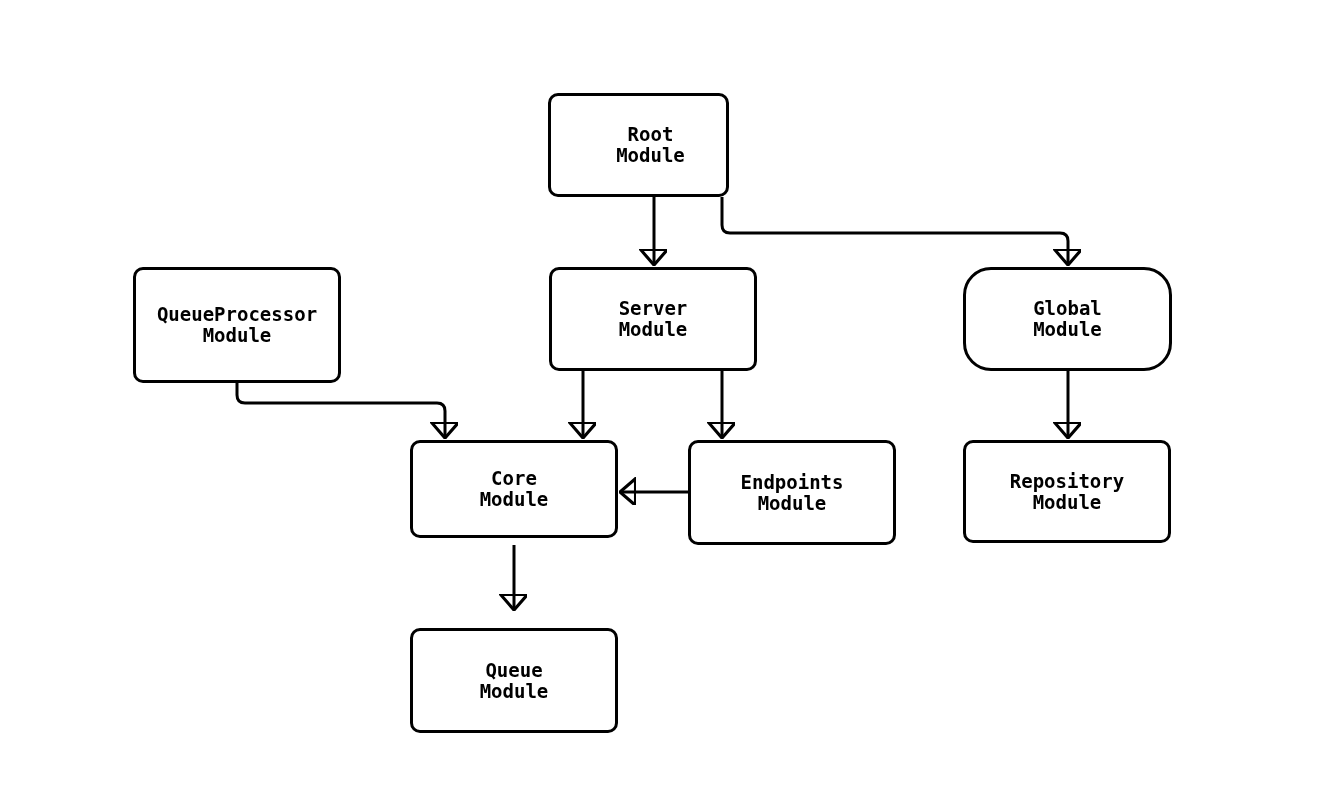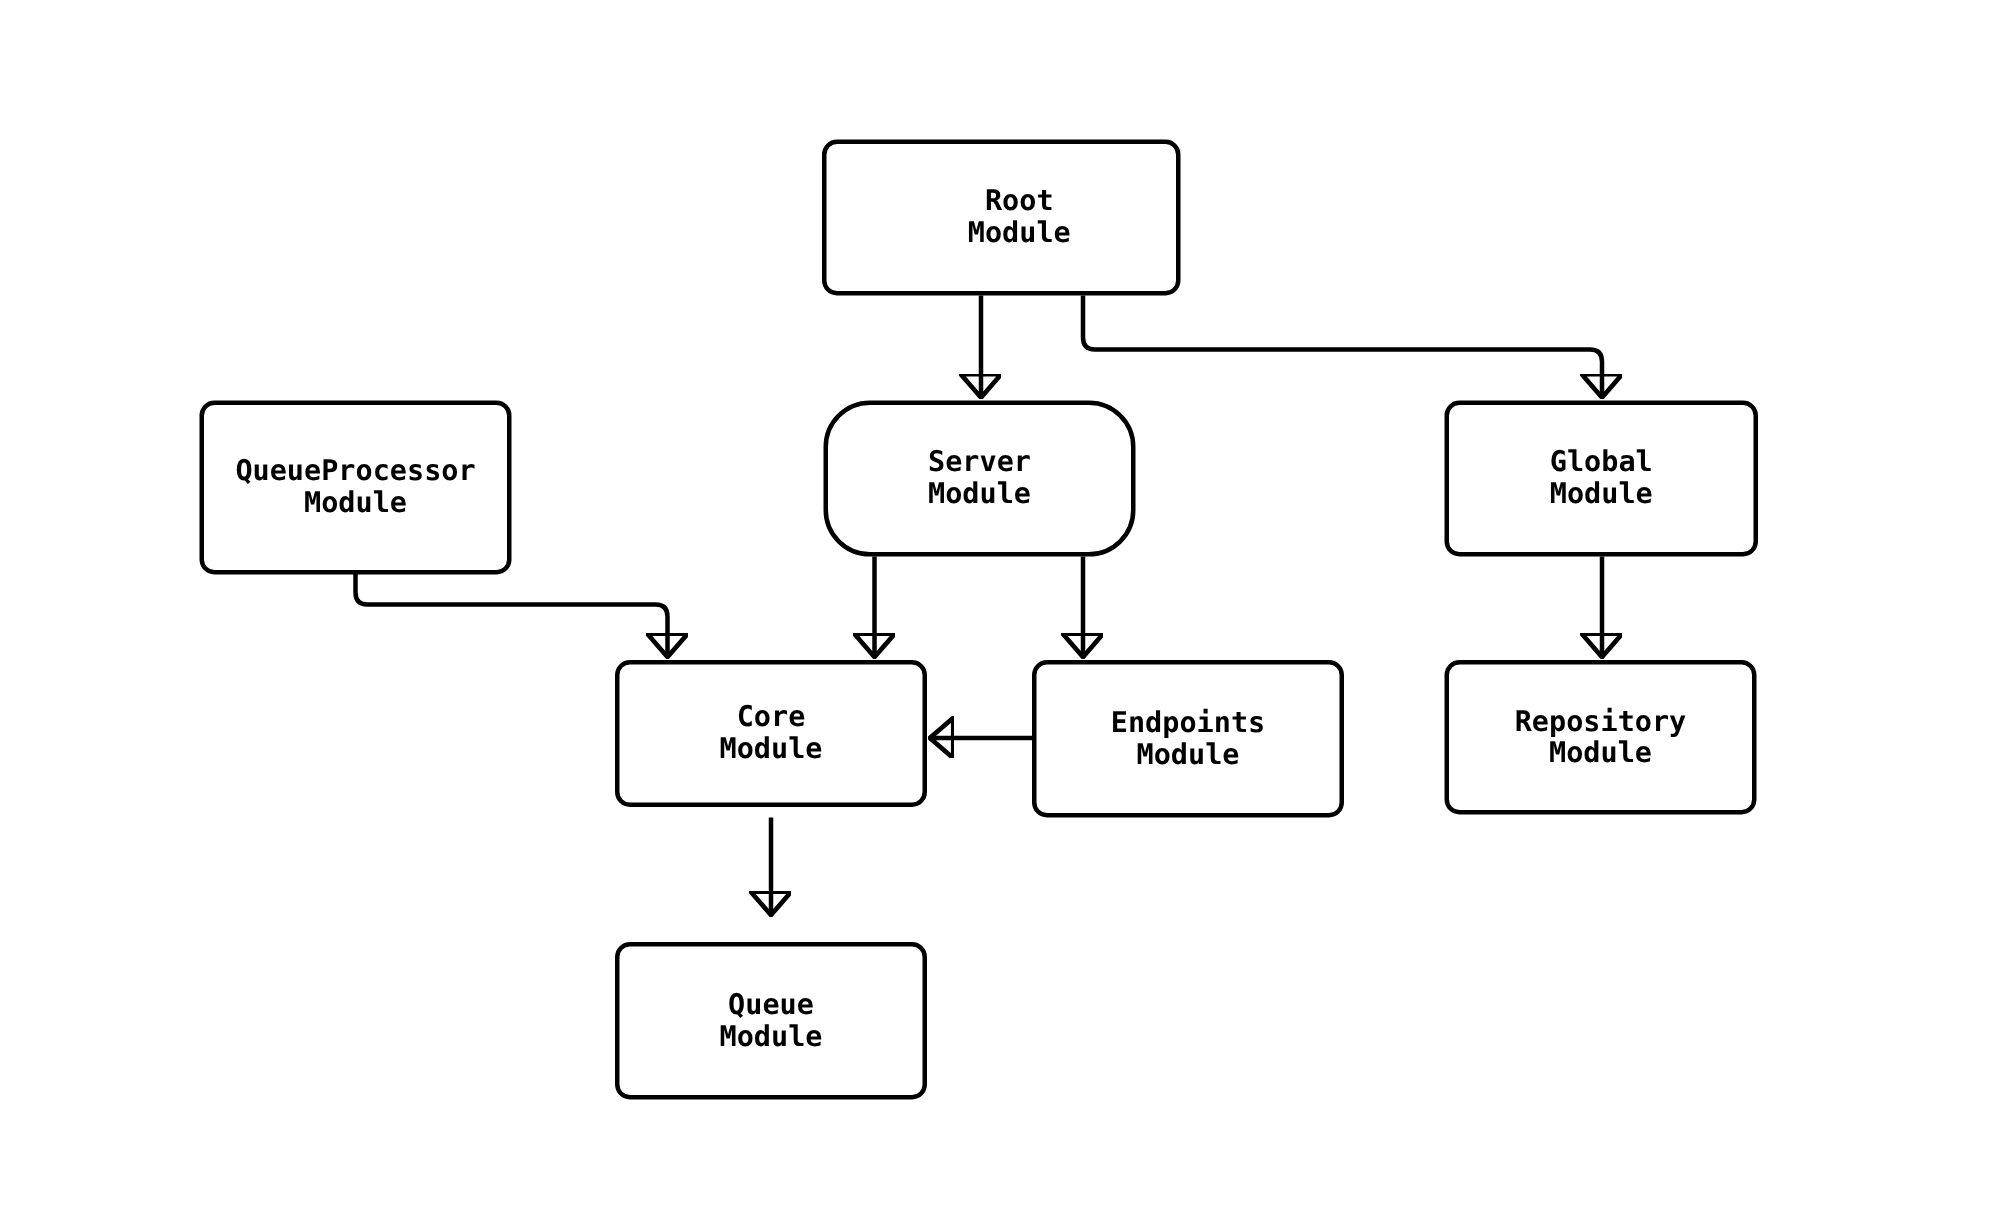--- a/index.html
+++ b/index.html
@@ -60,36 +60,36 @@
     <path d="M 654 197 L 654 264" marker-end="url(#arrow)"></path>
     <path d="M 722 197 L 722 225 Q 722 233 730 233 L 1060 233 Q 1068 233 1068 241 L 1068 264" marker-end="url(#arrow)"></path>
     <path d="M 237 371 L 237 395 Q 237 403 245 403 L 437 403 Q 445 403 445 411 L 445 437" marker-end="url(#arrow)"></path>
     <path d="M 583 371 L 583 437" marker-end="url(#arrow)"></path>
     <path d="M 722 371 L 722 437" marker-end="url(#arrow)"></path>
     <path d="M 688 492 L 621 492" marker-end="url(#arrow)"></path>
     <path d="M 1068 371 L 1068 437" marker-end="url(#arrow)"></path>
     <path d="M 514 545 L 514 609" marker-end="url(#arrow)"></path>
   </svg>
 
-  <div class="node" style="left:548px; top:93px; width:239px; height:104px;padding-left:24px;">
+  <div class="node" style="left:548px; top:93px; width:181px; height:104px;padding-left:24px;">
     <span class="label">Root
 Module</span>
   </div>
 
   <div class="node" style="left:133px; top:267px; width:208px; height:116px;">
     <span class="label">QueueProcessor
 Module</span>
   </div>
 
-  <div class="node" style="left:549px; top:267px; width:208px; height:104px;border-radius:31px;">
+  <div class="node" style="left:549px; top:267px; width:208px; height:104px;">
     <span class="label">Server
 Module</span>
   </div>
 
-  <div class="node" style="left:963px; top:267px; width:209px; height:104px;">
+  <div class="node" style="left:963px; top:267px; width:209px; height:104px;border-radius:28px;">
     <span class="label">Global
 Module</span>
   </div>
 
   <div class="node" style="left:410px; top:440px; width:208px; height:98px;">
     <span class="label">Core
 Module</span>
   </div>
 
   <div class="node" style="left:688px; top:440px; width:208px; height:105px;">

